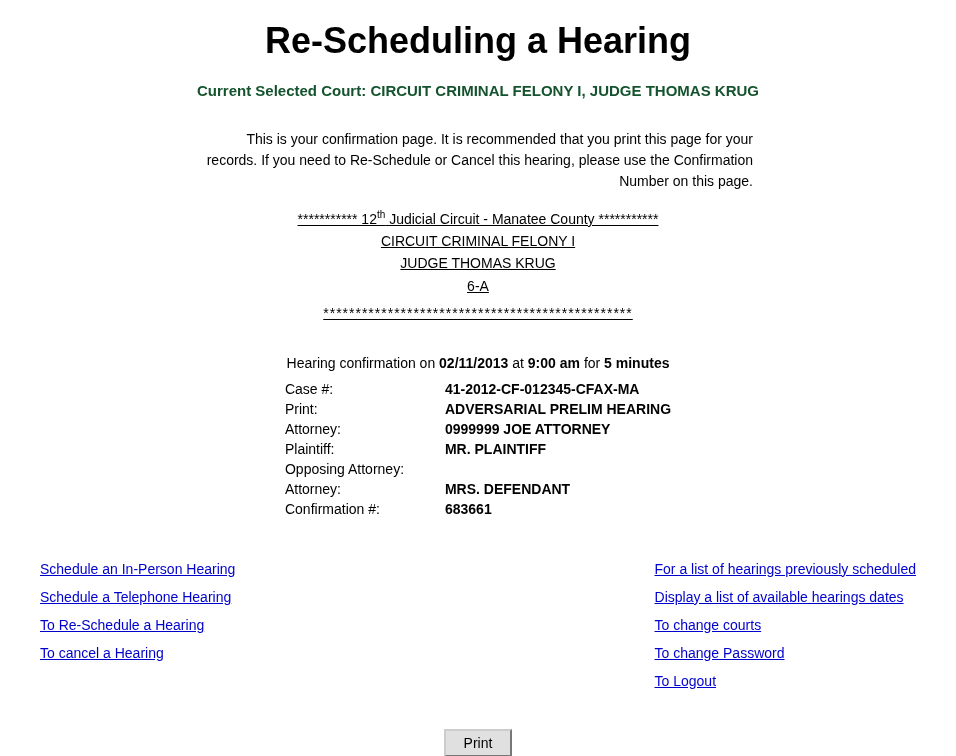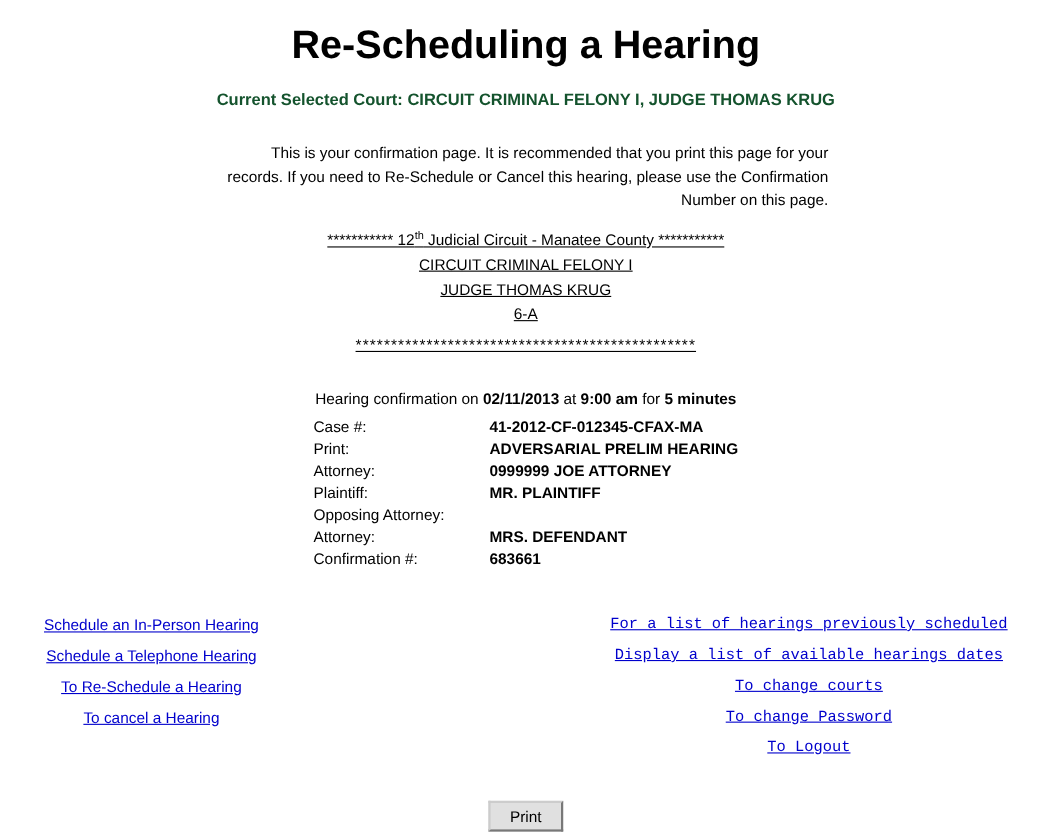--- a/index.html
+++ b/index.html
@@ -67,32 +67,30 @@
       flex-shrink: 0;
     }
     .detail-value {
       font-weight: bold;
     }
     .links-section {
       display: flex;
       justify-content: space-between;
       margin-top: 20px;
       padding: 10px 20px;
-      text-align: center;
     }
     .links-left {
       display: flex;
       flex-direction: column;
       gap: 12px;
     }
     .links-right {
       display: flex;
       flex-direction: column;
       gap: 12px;
-      font-family: Liberation Mono, monospace;
     }
     a {
       color: #0000cc;
       text-decoration: underline;
       cursor: pointer;
       font-size: 14px;
     }
     .print-section {
       text-align: center;
       margin-top: 30px;

